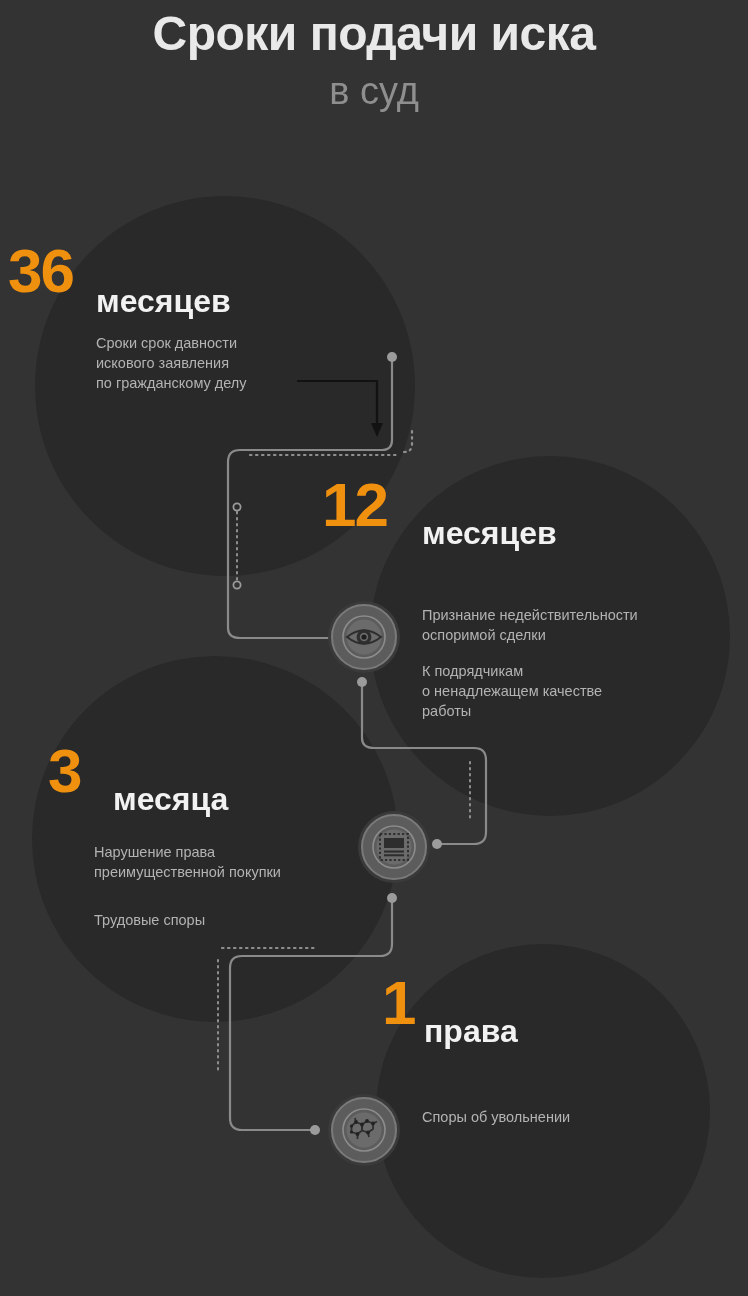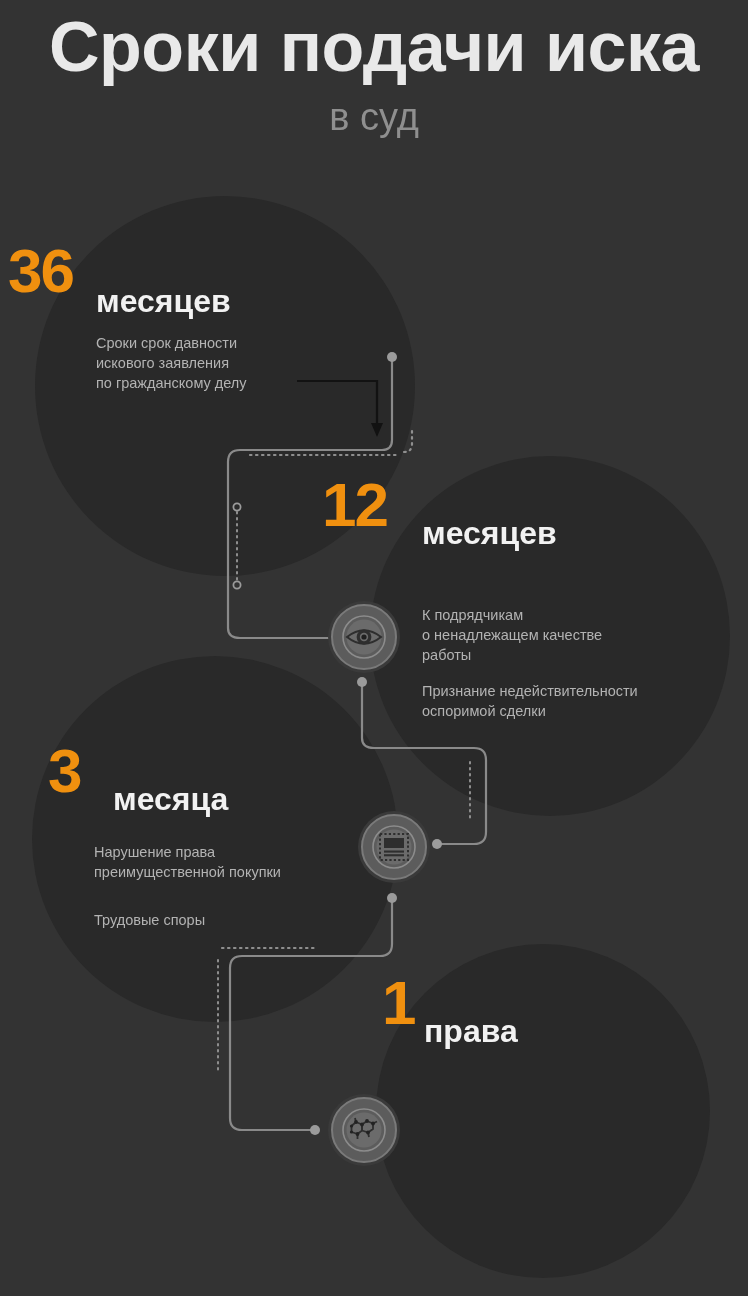--- a/index.html
+++ b/index.html
@@ -31,21 +31,21 @@
   
   #title-block {
     position: absolute;
     left: 0; top: 6px;
     width: 748px;
     text-align: center;
     z-index: 20;
   }
   #title-main {
     display: block;
-    font-size: 70px;
+    font-size: 48px;
     font-weight: bold;
     color: #e9e9e9;
     letter-spacing: -0.5px;
     line-height: 1.18;
   }
   #title-sub {
     display: block;
     font-size: 38px;
     font-weight: normal;
     color: #8f8f8f;
@@ -198,40 +198,43 @@
     <div class="desc">Сроки срок давности
  искового заявления
 по гражданскому делу</div>
   </div>
 
   <div class="block" id="block-2">
     <span class="num">12</span>
     <span class="unit">месяцев</span>
   </div>
   <div id="block-2-texts">
+    <div class="desc">Признание недействительности
+оспоримой сделки</div>
     <div class="desc">К подрядчикам
 о ненадлежащем качестве
 работы</div>
-    <div class="desc">Признание недействительности
-оспоримой сделки</div>
   </div>
 
   <div class="block" id="block-3">
     <span class="num">3</span>
     <span class="unit">месяца</span>
   </div>
   <div id="block-3-texts">
     <div class="desc">Нарушение права
 преимущественной покупки</div>
     <div class="desc">Трудовые споры</div>
   </div>
 
   <div class="block" id="block-4">
     <span class="num">1</span>
     <span class="unit">права</span>
+  </div>
+  <div id="block-4-texts">
+    <div class="desc">Споры об увольнении</div>
   </div>
 
   <div class="icon-badge" id="icon-eye">
     <svg width="46" height="46" viewBox="0 0 46 46">
       <circle cx="23" cy="23" r="21" fill="none" stroke="#8c8c8c" stroke-width="1.6"></circle>
       <circle cx="23" cy="23" r="17.5" fill="#6b6b6b"></circle>
       <path d="M6,23 Q23,9.5 40,23 Q23,36.5 6,23 Z" fill="none" stroke="#2e2e2e" stroke-width="2"></path>
       <circle cx="23" cy="23" r="7.4" fill="#2e2e2e"></circle>
       <circle cx="23" cy="23" r="4.2" fill="#6b6b6b"></circle>
       <circle cx="23" cy="23" r="2.6" fill="#1f1f1f"></circle>

